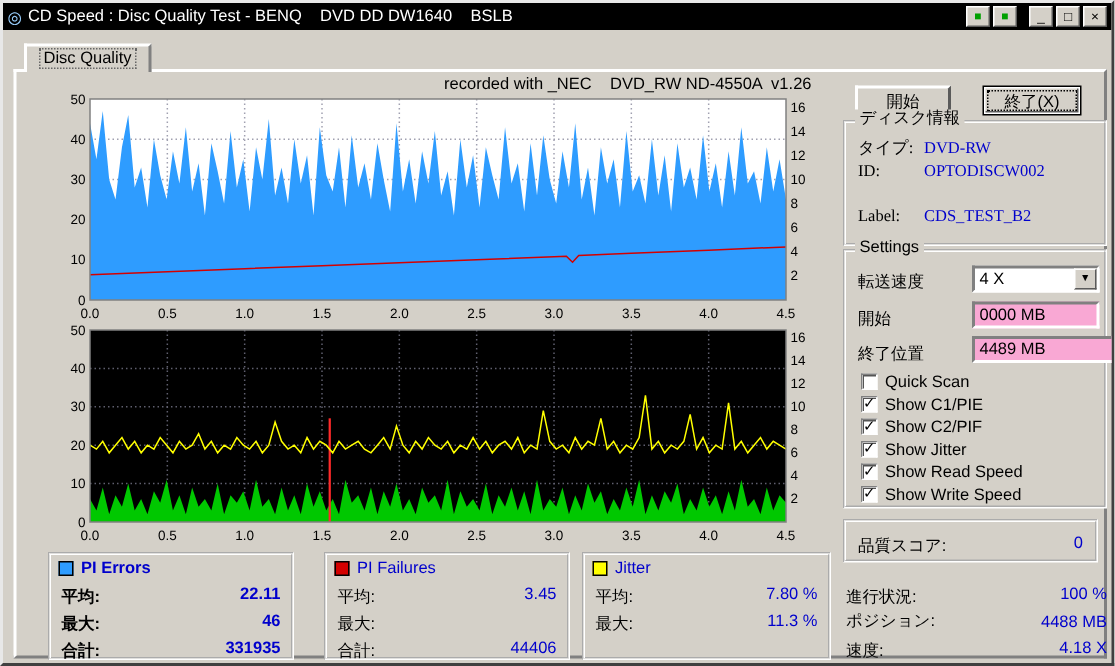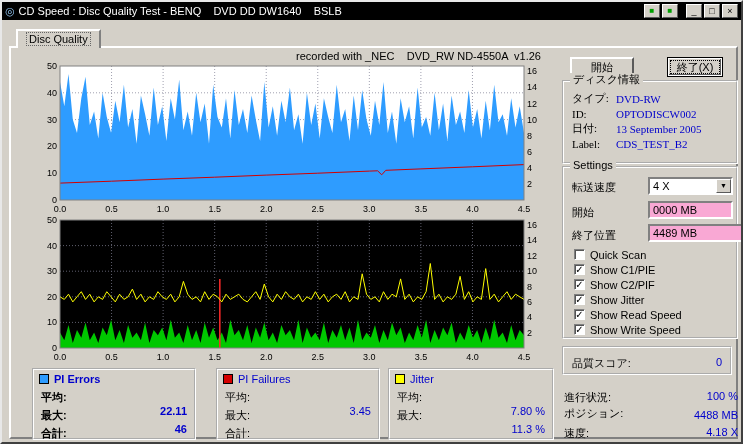--- a/index.html
+++ b/index.html
@@ -46,21 +46,21 @@
   .cbrow{position:absolute;left:10px;height:13px;display:flex;align-items:center;gap:5px;}
   .cbbox{width:11px;height:11px;background:#fff;border:1px solid;border-color:#808080 #fff #fff #808080;
     box-shadow:inset 1px 1px 0 #555;font-size:10px;line-height:10px;text-align:center;color:#000;flex:none;}
   .qrow{position:absolute;left:8px;right:8px;top:8px;display:flex;}
   .qrow .val{margin-left:auto;}
   .progrow{position:absolute;left:553px;width:174px;height:13px;display:flex;}
   .progrow .val{margin-left:auto;}
   .statbox{position:absolute;top:320px;height:72px;border:2px groove #ffffff;background:#d4d0c8;}
   .stathead{position:absolute;left:5px;top:3px;display:flex;align-items:center;gap:5px;}
   .swatch{width:10px;height:10px;border:1px solid #000;flex:none;}
-  .statrow{position:absolute;left:7px;right:7px;height:13px;display:flex;flex-direction:column;}
+  .statrow{position:absolute;left:7px;right:7px;height:13px;display:flex;}
   .statrow .val{margin-left:auto;}
   text{font-family:"Liberation Sans",sans-serif;}
 </style>
 </head>
 <body>
 
 <div class="window">
 
   <div class="titlebar">
     <span class="app-icon">◎</span>
@@ -163,36 +163,32 @@
         <text x="180.66666666666666" y="146" font-size="9" text-anchor="middle" fill="#000">1.5</text>
         <text x="232.2222222222222" y="146" font-size="9" text-anchor="middle" fill="#000">2.0</text>
         <text x="283.77777777777777" y="146" font-size="9" text-anchor="middle" fill="#000">2.5</text>
         <text x="335.3333333333333" y="146" font-size="9" text-anchor="middle" fill="#000">3.0</text>
         <text x="386.8888888888889" y="146" font-size="9" text-anchor="middle" fill="#000">3.5</text>
         <text x="438.4444444444444" y="146" font-size="9" text-anchor="middle" fill="#000">4.0</text>
         <text x="490" y="146" font-size="9" text-anchor="middle" fill="#000">4.5</text>
       </svg>
 
     <button class="btn" style="left:559px;top:9px;width:64px;height:20px;">開始</button>
-    <button class="btn btn-default" style="left:644px;top:9px;width:56px;height:20px;margin-left:12px;">終了(X)</button>
+    <button class="btn btn-default" style="left:644px;top:9px;width:66px;height:20px;">終了(X)</button>
 
     <div class="group" style="left:551px;top:32px;width:176px;height:84px;font-family:Liberation Serif, serif;">
       <span class="legend">ディスク情報</span>
       <div class="inforow" style="top:10px;">
         <span class="lbl">タイプ:</span>
         <span class="val" style="color: rgb(0, 0, 204);">DVD-RW</span>
       </div>
       <div class="inforow" style="top:25px;">
         <span class="lbl">ID:</span>
         <span class="val" style="color: rgb(0, 0, 204);">OPTODISCW002</span>
       </div>
-      <div class="inforow" style="top:40px;">
-        <span class="lbl">日付:</span>
-        <span class="val" style="color: rgb(0, 0, 204);">13 September 2005</span>
-      </div>
       <div class="inforow" style="top:55px;">
         <span class="lbl">Label:</span>
         <span class="val" style="color: rgb(0, 0, 204);">CDS_TEST_B2</span>
       </div>
     </div>
 
     <div class="group" style="left:551px;top:118px;width:176px;height:173px;">
       <span class="legend">Settings</span>
 
       <span style="position:absolute;left:8px;top:12px;">転送速度</span>

